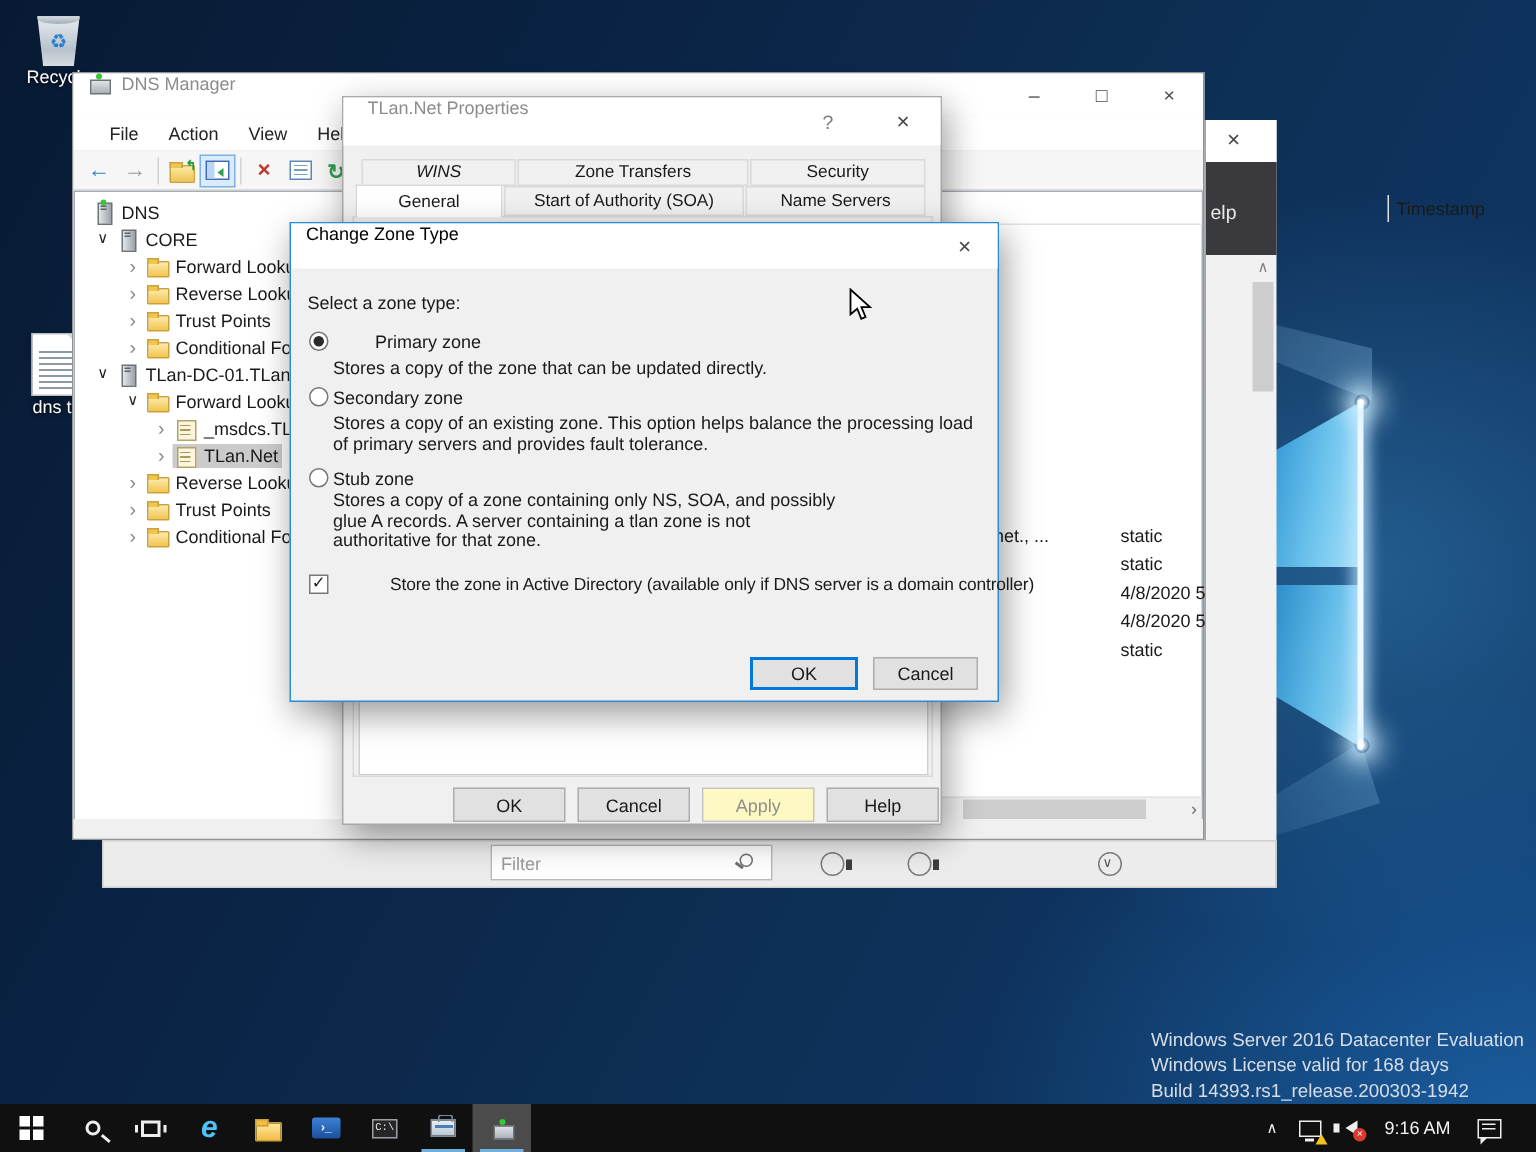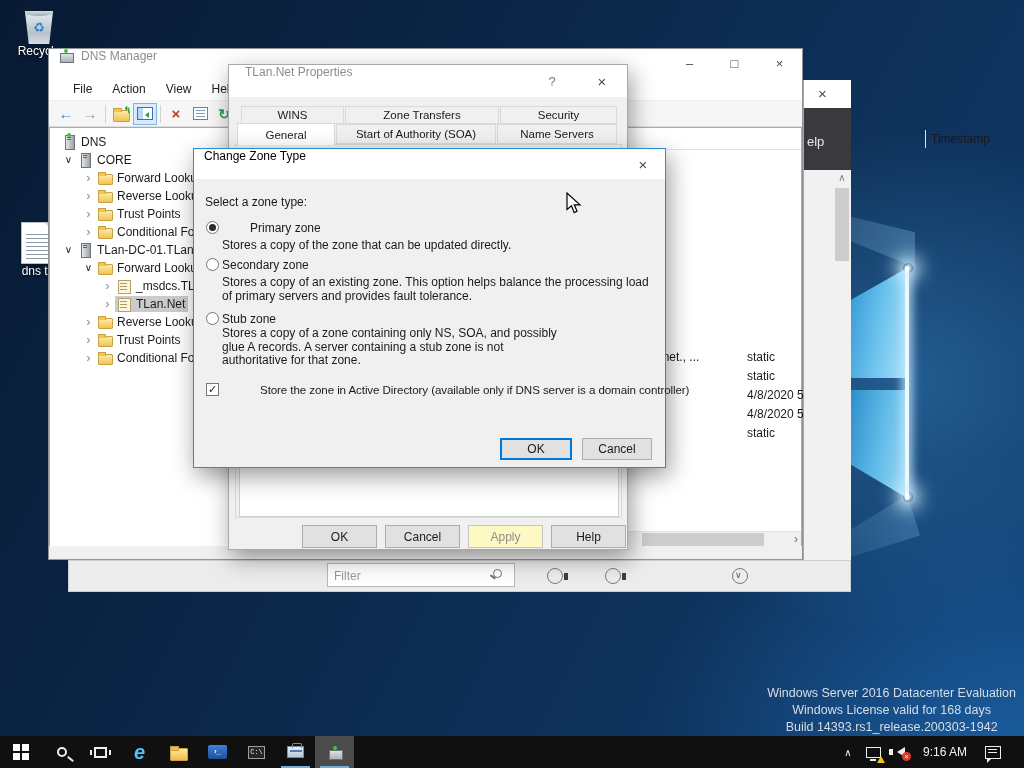--- a/index.html
+++ b/index.html
@@ -46,21 +46,21 @@
   .bin-rim { position:absolute; left:1px; top:0; width:30px; height:8px; border-radius:50%;
     background:linear-gradient(#f4f8fa,#9fadb6); }
   .bin-glyph { position:absolute; left:0; right:0; top:12px; color:#2e7fd0; font-size:13px; }
   #dns-file { left:12px; top:222px; width:52px; z-index:1; text-align:center; }
   .page-icon { width:34px; height:42px; margin:0 auto; background:#fff; border:1px solid #b9bec4; position:relative;
     box-shadow:1px 2px 4px rgba(0,0,0,.4); }
   .page-icon::before { content:""; position:absolute; right:0; top:0; border-style:solid; border-width:0 9px 9px 0;
     border-color:transparent #cfd6dc transparent transparent; }
   .page-lines { position:absolute; left:4px; right:4px; top:11px; height:26px;
     background:repeating-linear-gradient(#8d9aa5 0 1px, transparent 1px 4px); }
-  #watermark { right:8px; bottom:32px; z-index:1; text-align:center; color:#d7dde6; font-size:12.5px; line-height:17px; }
+  #watermark { right:8px; bottom:32px; z-index:1; text-align:left; color:#d7dde6; font-size:12.5px; line-height:17px; }
 
   
   .win { position:absolute; background:#f0f0f0; }
   .shadow { box-shadow:3px 8px 22px rgba(0,0,0,.4); }
   .titlebar { position:relative; background:#fff; display:flex; align-items:flex-start; }
   .cap-btn { display:flex; align-items:center; justify-content:center; color:#4a4a4a; }
 
   
   #dns-window { left:48px; top:48px; width:755px; height:512px; z-index:3; border:1px solid #8f9499; }
   #dns-titlebar { height:28px; padding-left:10px; }
@@ -459,21 +459,21 @@
     </div>
     <div id="dns-statusbar"></div>
   </div>
 
   <div class="win shadow" id="props-dialog">
     <div class="titlebar" id="props-titlebar">
       <span id="props-title">TLan.Net Properties</span>
       <div class="cap-btn" id="props-help-btn">?</div>
       <div class="cap-btn" id="props-close-btn">×</div>
     </div>
-    <div class="tab" style="left:12px; top:41px; width:103px;">WINS</div>
+    <div class="tab" style="left:12px; top:41px; width:103px;font-style:italic;">WINS</div>
     <div class="tab" style="left:116px; top:41px; width:154px;">Zone Transfers</div>
     <div class="tab" style="left:271px; top:41px; width:117px;">Security</div>
     <div class="tab front active" style="left:8px; top:58px; width:98px;">General</div>
     <div class="tab front" style="left:107px; top:59px; width:160px;">Start of Authority (SOA)</div>
     <div class="tab front" style="left:268px; top:59px; width:120px;">Name Servers</div>
     <div id="props-panel"></div>
     <div id="props-listbox"></div>
     <div class="btn" style="left:73px; top:460px;">OK</div>
     <div class="btn" style="left:156px; top:460px;">Cancel</div>
     <div class="btn disabled" style="left:239px; top:460px;">Apply</div>
@@ -490,21 +490,21 @@
     <div class="radio on" style="top:72px;"></div>
     <div class="zlabel" style="top:72px;margin-left:28px;">Primary zone</div>
     <div class="zdesc" style="top:90px; width:420px;">Stores a copy of the zone that can be updated directly.</div>
 
     <div class="radio" style="top:109px;"></div>
     <div class="zlabel" style="top:109px;">Secondary zone</div>
     <div class="zdesc" style="top:127px; width:438px;">Stores a copy of an existing zone. This option helps balance the processing load of primary servers and provides fault tolerance.</div>
 
     <div class="radio" style="top:163px;"></div>
     <div class="zlabel" style="top:163px;">Stub zone</div>
-    <div class="zdesc" style="top:178px; width:345px;">Stores a copy of a zone containing only NS, SOA, and possibly glue A records. A server containing a stub zone is not authoritative for that zone.</div>
+    <div class="zdesc" style="top:178px; width:345px;">Stores a copy of a zone containing only NS, SOA, and possibly glue A records. A server containing a tlan zone is not authoritative for that zone.</div>
 
     <div id="zone-checkbox">✓</div>
     <div id="zone-check-label">Store the zone in Active Directory (available only if DNS server is a domain controller)</div>
 
     <div class="btn" id="zone-ok">OK</div>
     <div class="btn" id="zone-cancel">Cancel</div>
   </div>
 
   <div class="abs" id="cursor">
     <svg width="18" height="24" viewBox="0 0 18 24">

